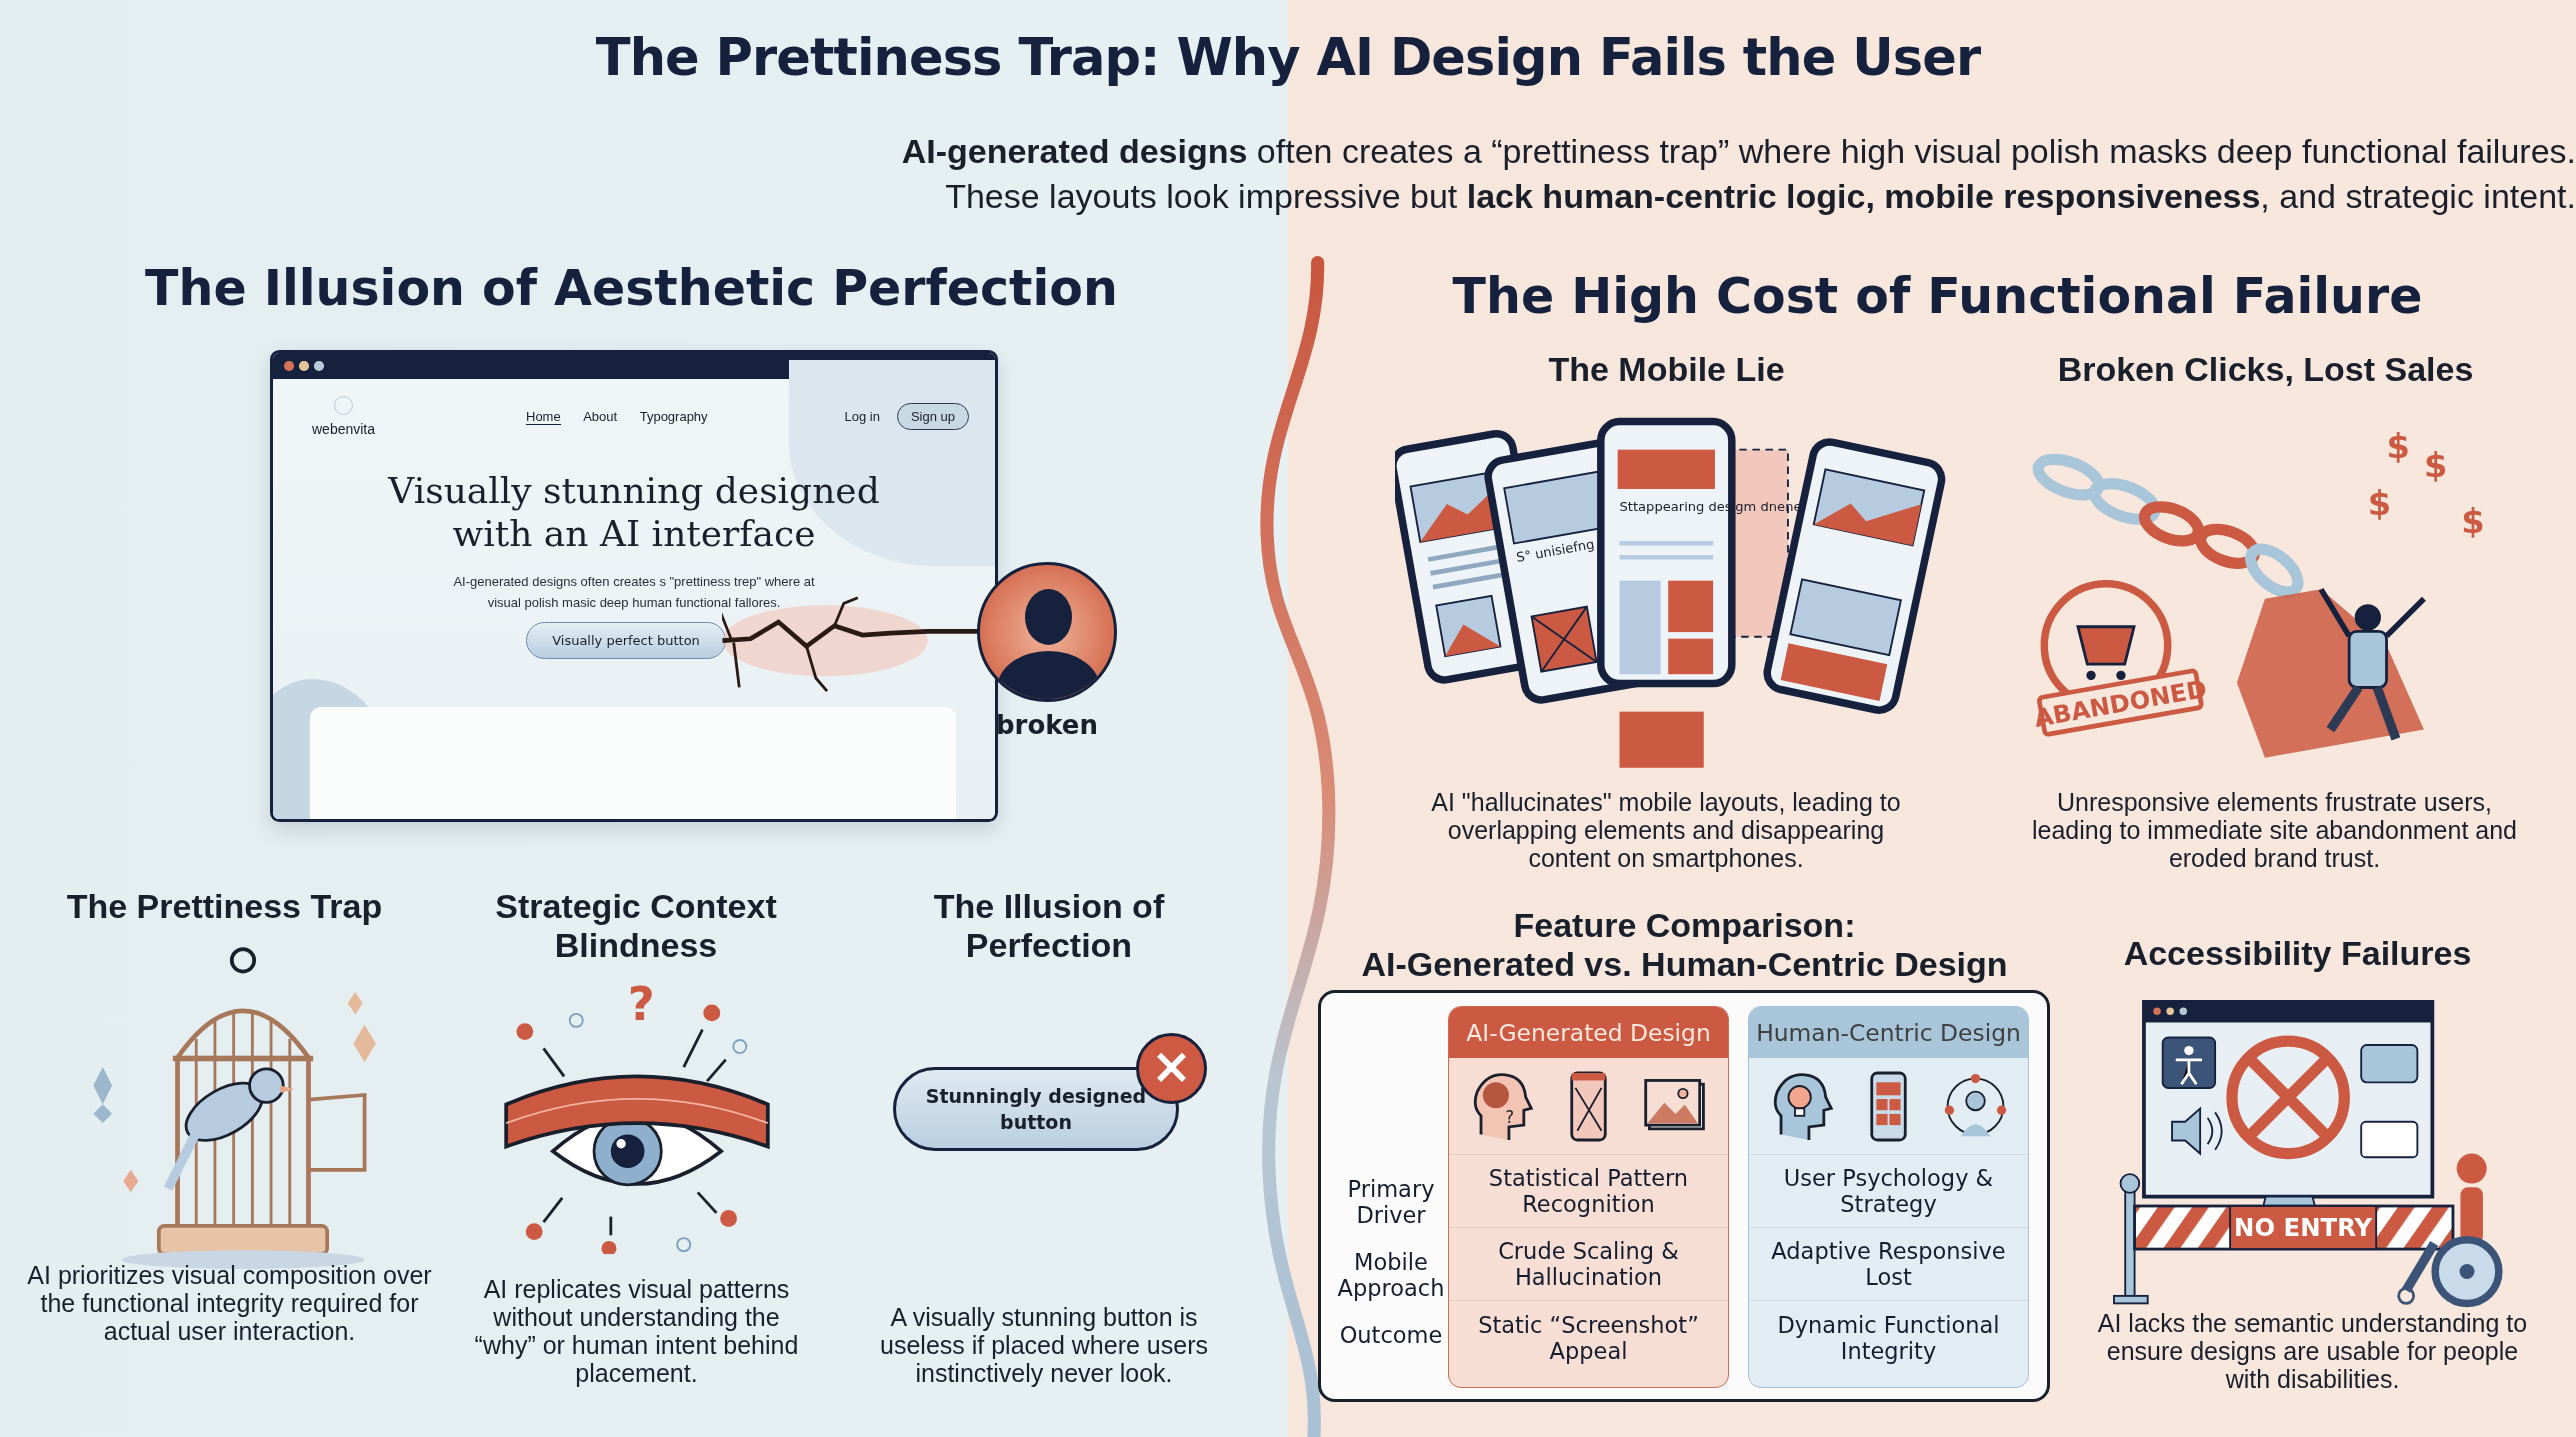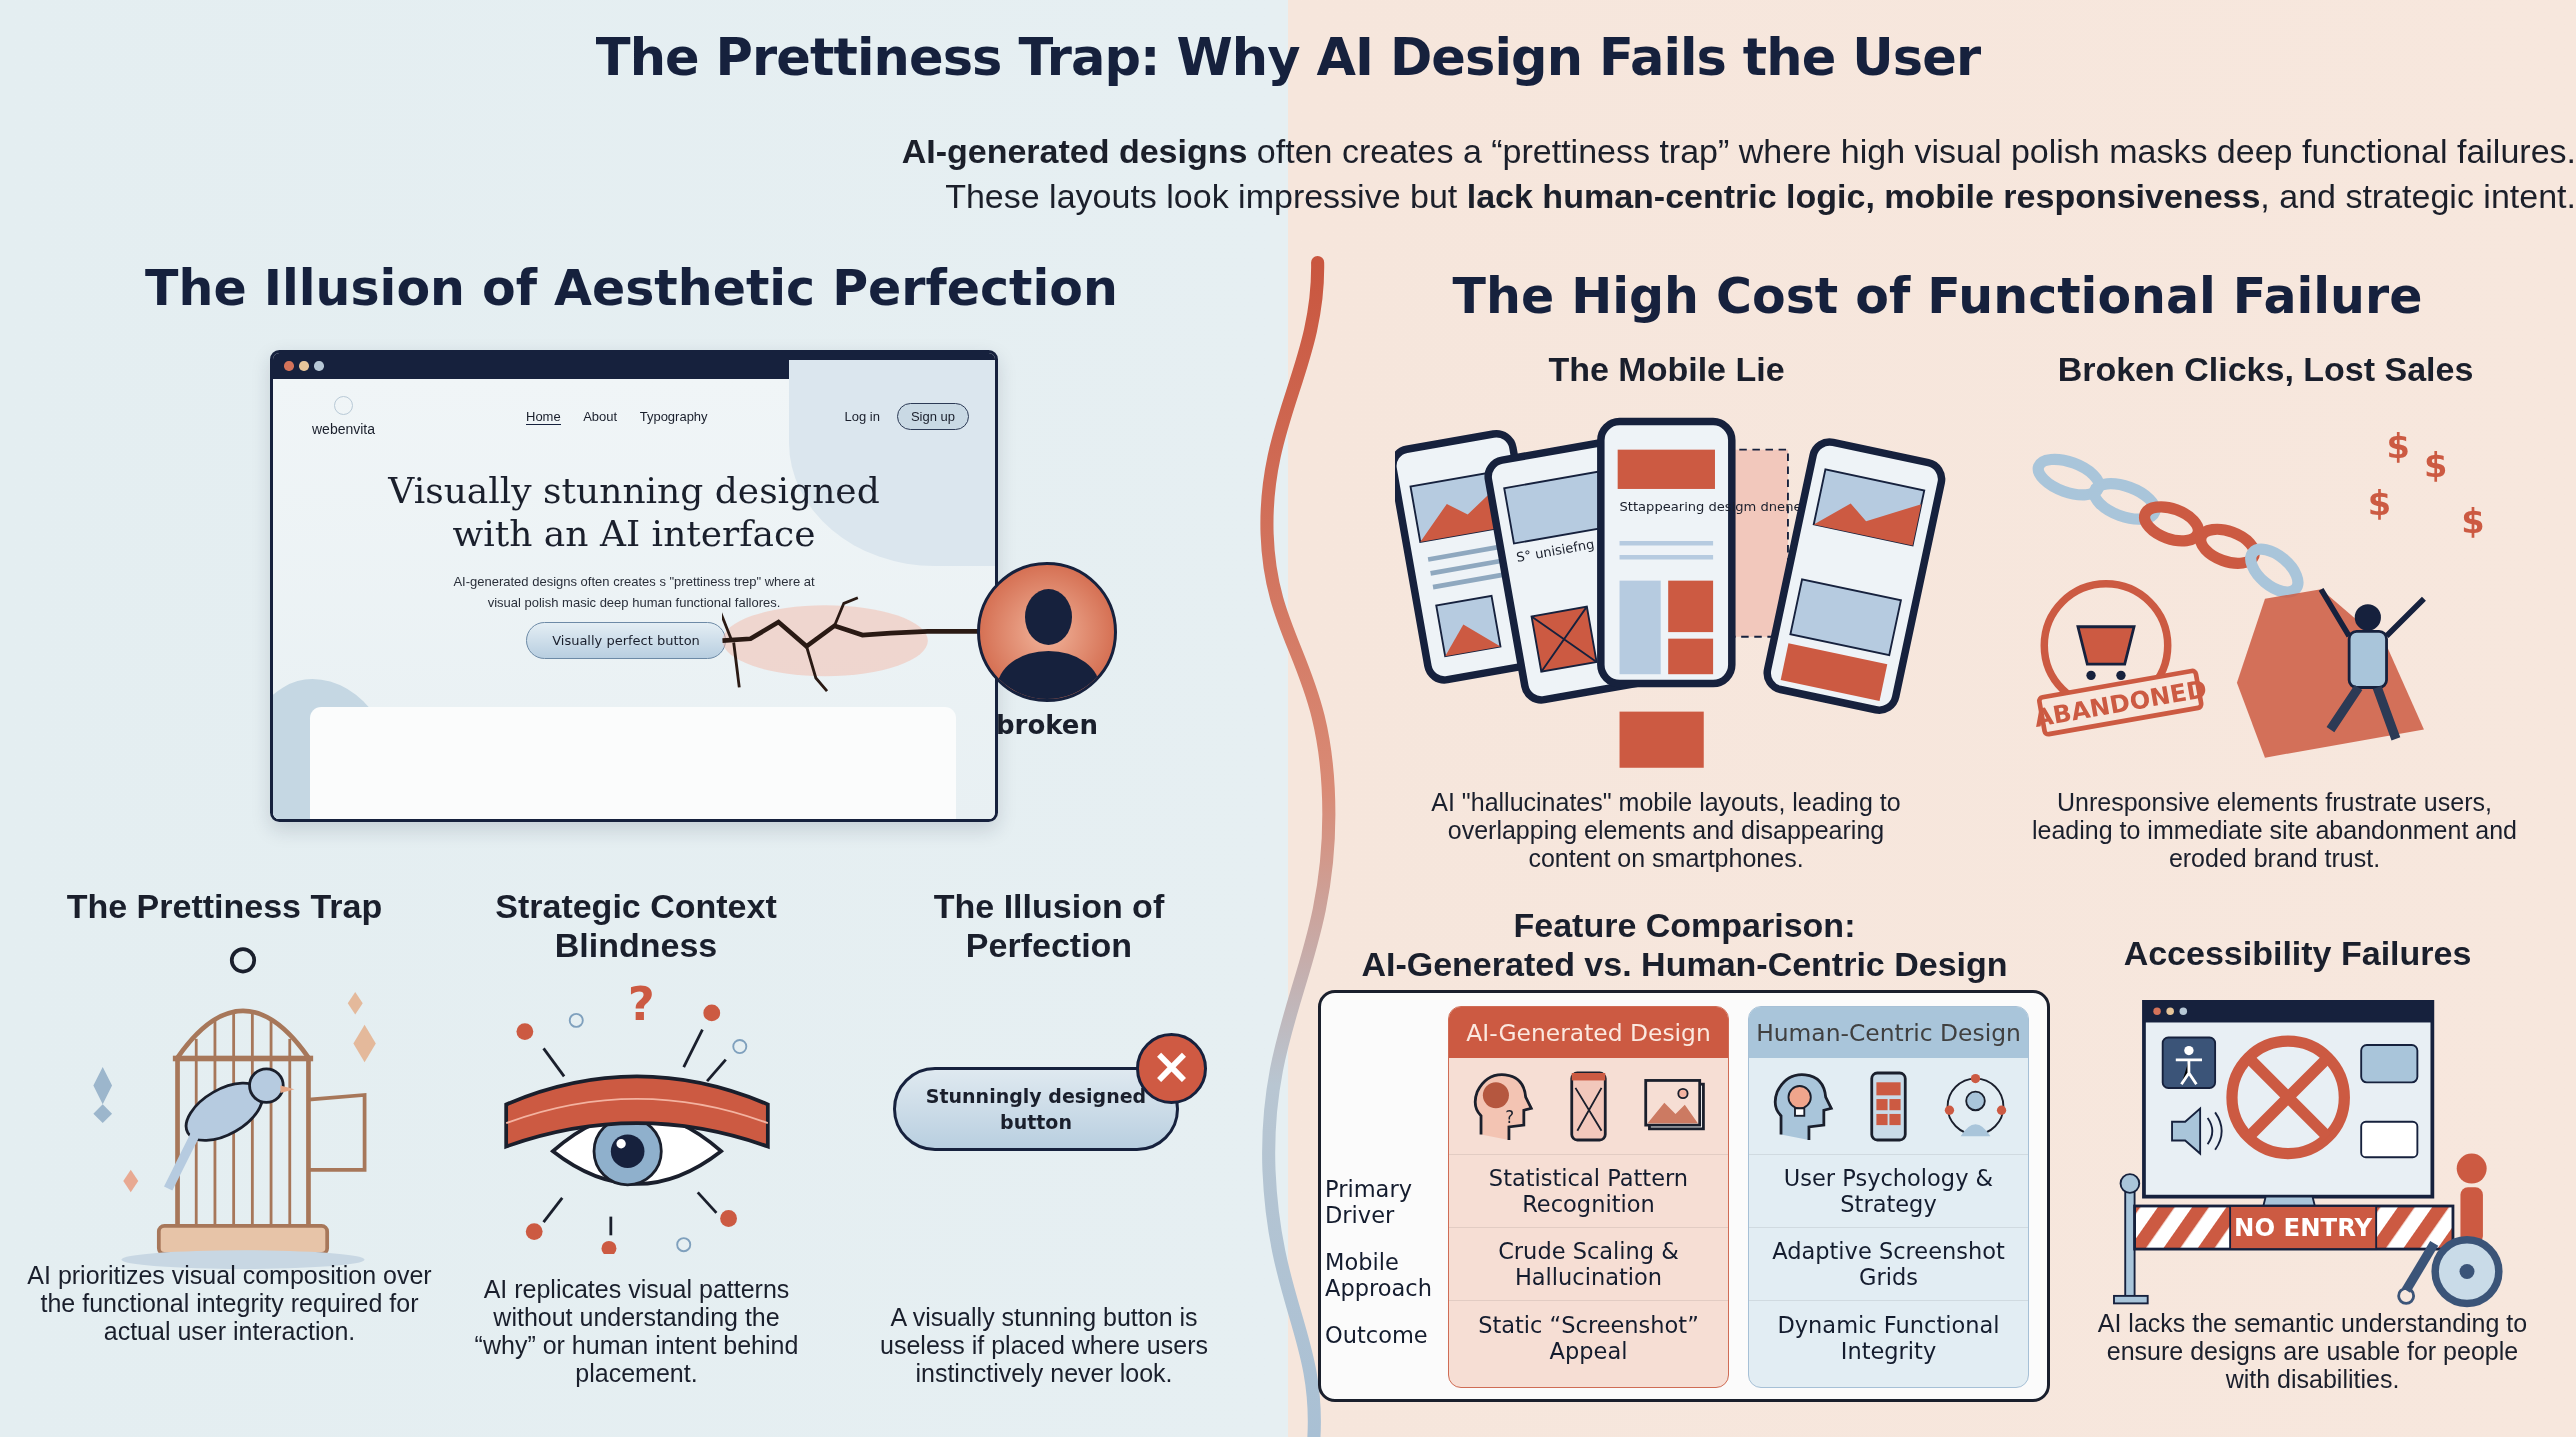--- a/index.html
+++ b/index.html
@@ -80,21 +80,21 @@
   .table-wrap { left: 1318px; top: 990px; width: 732px; height: 412px; background: #fbfbfb; border: 3.7px solid #1a1f2c; border-radius: 17px; }
   .col { position: absolute; top: 13px; width: 281px; height: 382px; border-radius: 13px; overflow: hidden; }
   .col.ai { left: 127px; background: #f6ded4; border: 1.9px solid #cf6c55; }
   .col.hc { left: 427px; background: #e2edf3; border: 1.9px solid #a6c0d6; }
   .col-head { height: 51px; display: flex; align-items: center; justify-content: center; font-size: 23.4px; }
   .col.ai .col-head { background: #cc5a42; color: #fbe8df; }
   .col.hc .col-head { background: #a9c5da; color: #404040; }
   .icons-row { height: 97px; display: flex; align-items: center; justify-content: space-around; padding: 0 9.4px; border-bottom: 1.9px solid rgba(0,0,0,0.08); }
   .ico { width: 67px; height: 75px; }
   .cell { height: 73px; display: flex; align-items: center; justify-content: center; text-align: center; font-size: 22.5px; line-height: 26px; border-bottom: 1.9px solid rgba(0,0,0,0.08); padding: 0 5.6px; }
-  .row-label { position: absolute; left: 4px; width: 112px; font-size: 22.5px; line-height: 26px; text-align: left; }
+  .row-label { position: absolute; left: 14px; width: 112px; font-size: 22.5px; line-height: 26px; text-align: center; }
 </style>
 </head>
 <body>
 
 <div class="abs main-title">The Prettiness Trap: Why AI Design Fails the User</div>
 <div class="abs subtitle">
   <div><b>AI-generated designs</b><span> often creates a “prettiness trap” where high visual polish masks deep functional failures.</span></div>
   <div><span>These layouts look impressive but </span><b>lack human-centric logic, mobile responsiveness</b><span>, and strategic intent.</span></div>
 </div>
 
@@ -363,21 +363,21 @@
       <svg class="ico" viewBox="0 0 72 80">
         <circle cx="36" cy="40" r="30" fill="none" stroke="#1a1f2c" stroke-width="2"></circle>
         <circle cx="36" cy="34" r="10" fill="#a9c5da" stroke="#1a1f2c" stroke-width="2"></circle>
         <path d="M20 72 Q36 46 52 72 Z" fill="#a9c5da"></path>
         <circle cx="36" cy="10" r="5" fill="#cc5a42"></circle>
           <circle cx="8" cy="44" r="5" fill="#cc5a42"></circle>
           <circle cx="64" cy="44" r="5" fill="#cc5a42"></circle>
       </svg>
     </div>
     <div class="cell">User Psychology &amp; Strategy</div>
-    <div class="cell">Adaptive Screenshot Grids</div>
+    <div class="cell">Adaptive Responsive Lost</div>
     <div class="cell" style="border-bottom:none;">Dynamic Functional Integrity</div>
   </div>
 </div>
 
 <div class="abs card-title" style="left:2087px; top:934px; width:421px;">Accessibility Failures</div>
 <svg class="abs" style="left:2097px; top:1000px;" width="431" height="309" viewBox="0 0 460 330">
   <rect x="50" y="0" width="308" height="210" fill="#e8eff4" stroke="#16213d" stroke-width="4"></rect>
   <rect x="50" y="0" width="308" height="24" fill="#16213d"></rect>
   <circle cx="64" cy="12" r="4" fill="#d4735a"></circle>
     <circle cx="78" cy="12" r="4" fill="#e6c59a"></circle>

